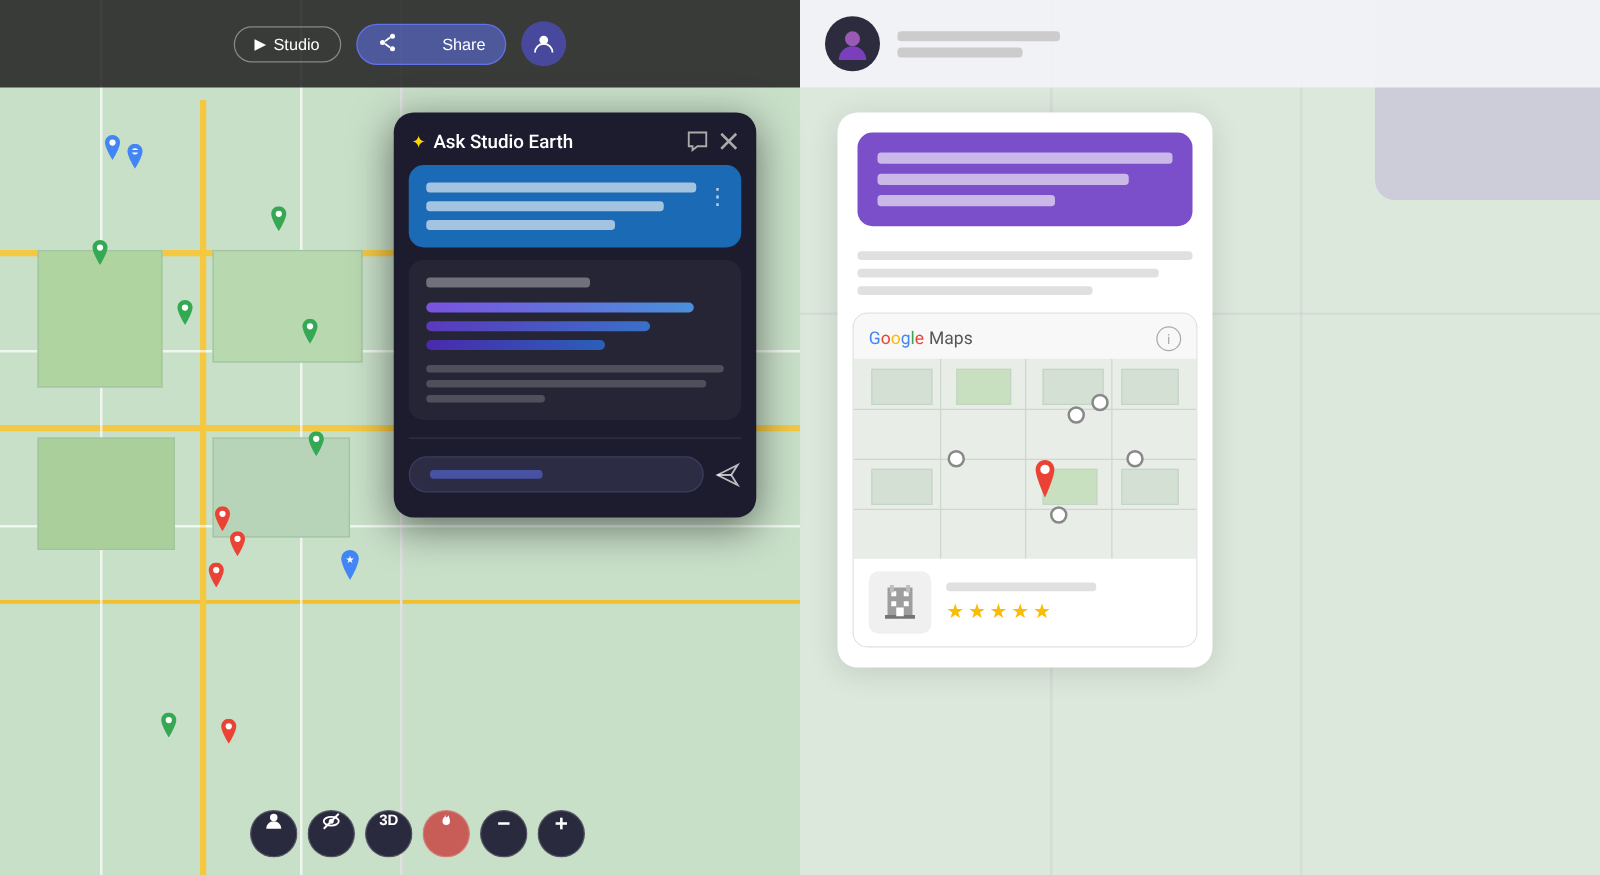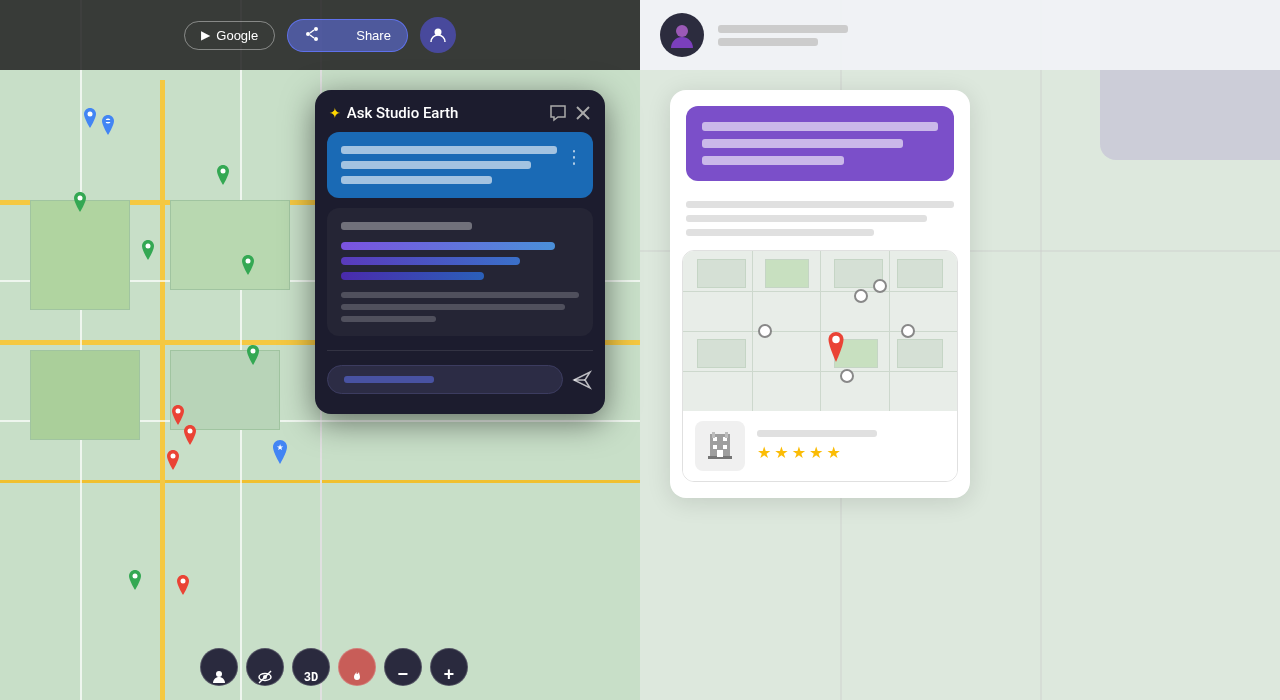--- a/index.html
+++ b/index.html
@@ -515,25 +515,24 @@
     }
 
     .ctrl-btn {
       width: 38px;
       height: 38px;
       border-radius: 50%;
       background: #2a2a3e;
       border: 1px solid rgba(255,255,255,0.2);
       color: #fff;
       display: flex;
-      align-items: flex-end;
+      align-items: flex-start;
       justify-content: center;
       font-size: 14px;
       cursor: pointer;
-      font-family: Liberation Mono, monospace;
     }
     .ctrl-btn.active-red {
       background: rgba(200,60,60,0.8);
     }
 
     
     .spark-icon {
       color: #FFD700;
       font-size: 14px;
     }
@@ -636,21 +635,21 @@
     <svg viewBox="0 0 20 24">
         <path d="M10 0C6.1 0 3 3.1 3 7c0 5.3 7 17 7 17s7-11.7 7-17C17 3.1 13.9 0 10 0z" fill="#4285F4"></path>
         <text x="10" y="10" text-anchor="middle" font-size="8" fill="white">★</text>
       </svg>
   </div>
 </div>
 
 <div id="top-bar">
   <button class="top-bar-btn">
     <span style="font-size:12px;">▶</span>
-    <span>Google</span>
+    <span>Studio</span>
   </button>
   <button class="top-bar-btn active">
     <span>
       <svg width="16" height="16" viewBox="0 0 16 16">
           <circle cx="4" cy="8" r="2" fill="white"></circle>
           <circle cx="12" cy="3" r="2" fill="white"></circle>
           <circle cx="12" cy="13" r="2" fill="white"></circle>
           <line x1="6" y1="7" x2="10" y2="4" stroke="white" stroke-width="1.5"></line>
           <line x1="6" y1="9" x2="10" y2="12" stroke="white" stroke-width="1.5"></line>
         </svg>
@@ -755,20 +754,26 @@
       <div class="purple-bubble-line" style="width:60%;"></div>
     </div>
 
     <div id="card-text-area">
       <div class="card-text-line" style="width:100%;"></div>
       <div class="card-text-line" style="width:90%;"></div>
       <div class="card-text-line" style="width:70%;"></div>
     </div>
 
     <div id="card-maps-section">
+      <div id="maps-header">
+        <div id="maps-logo">
+          <span class="G">G</span><span class="o1">o</span><span class="o2">o</span><span class="g">g</span><span class="l">l</span><span class="e" style="margin-right:4px;">e</span><span class="m">M</span><span class="a">a</span><span class="p">p</span><span class="s2">s</span>
+        </div>
+        <div id="maps-info-icon">i</div>
+      </div>
 
       <div id="mini-map">
 
         <div class="mini-grid-h" style="top:25%;"></div>
         <div class="mini-grid-h" style="top:50%;"></div>
         <div class="mini-grid-h" style="top:75%;"></div>
         <div class="mini-grid-v" style="left:25%;"></div>
         <div class="mini-grid-v" style="left:50%;"></div>
         <div class="mini-grid-v" style="left:75%;"></div>
 

